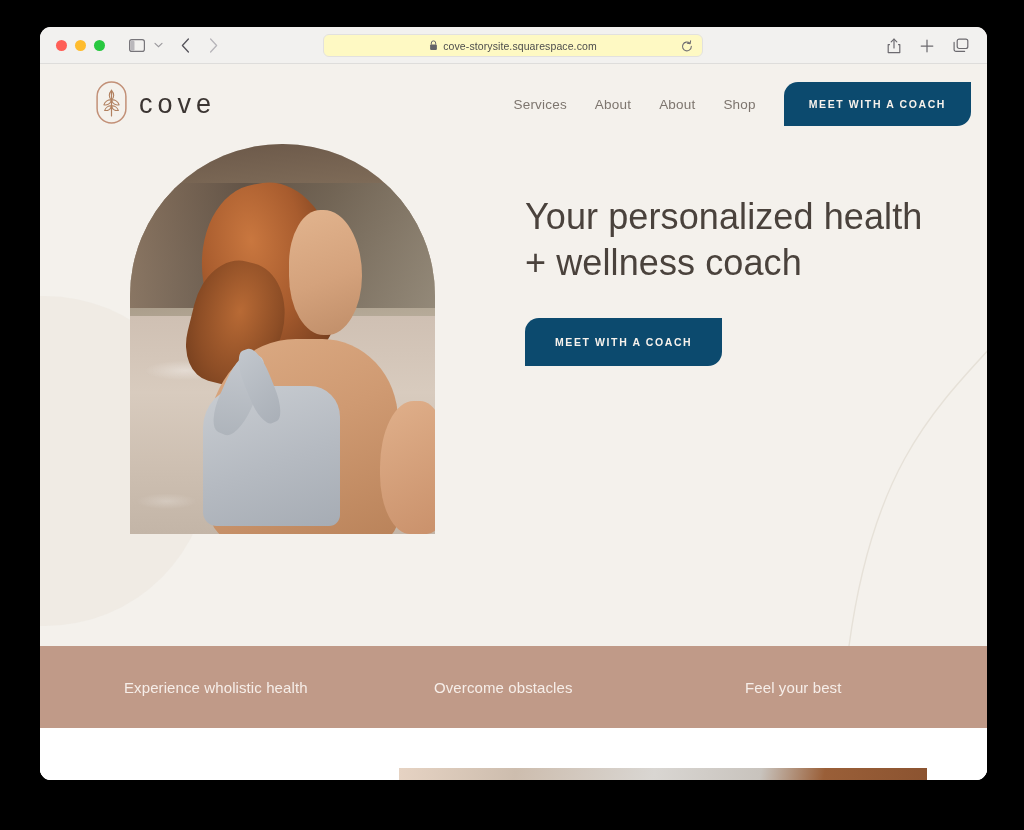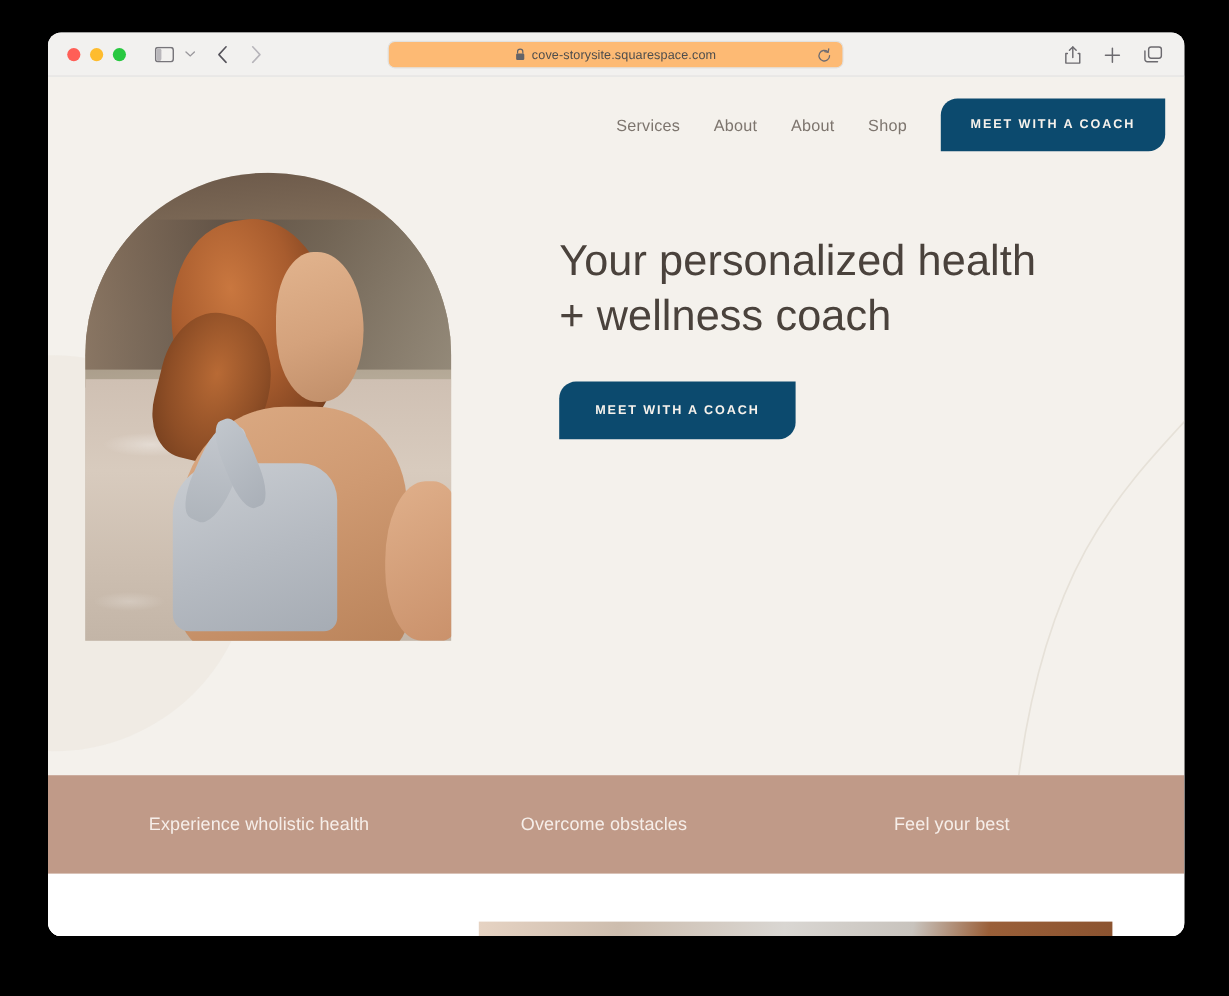--- a/index.html
+++ b/index.html
@@ -50,21 +50,21 @@
   #nav-back    { margin-left:18px; }
   #nav-forward { margin-left:19px; }
 
   .tb-icon svg { display:block; }
 
   
   #url-field {
     position:absolute;
     left:283px; top:7px;
     width:380px; height:23px;
-    background:#fdba74;
+    background:#fef9c3;
     border:1px solid #e2e1df;
     border-radius:6px;
     display:flex; align-items:center; justify-content:center;
     gap:5px;
   }
   #url-text {
     font-size:10.5px;
     color:#4d4d4d;
     letter-spacing:0.1px;
     white-space:nowrap;
@@ -155,21 +155,21 @@
     white-space:nowrap;
     font-family:"Liberation Sans", sans-serif;
   }
   #nav-cta-button { padding:16px 25px; }
 
   
   #hero-body {
     position:relative;
     display:flex;
     z-index:2;
-    margin-left:31px;
+    padding-left:90px;
   }
 
   #hero-image-frame {
     position:relative;
     width:305px; height:390px;
     border-radius:152px 152px 0 0;
     overflow:hidden;
     flex:none;
     background:#cfc6bb;
   }
@@ -384,20 +384,34 @@
 
       <div id="hero-section">
 
         <div id="bg-circle-decor"></div>
         <svg id="bg-curve-decor" viewBox="0 0 220 300" preserveAspectRatio="none">
           <path d="M215 0 C150 70 95 130 72 300" fill="none" stroke="#e6e1d8" stroke-width="1.4"></path>
         </svg>
 
         <div id="site-header">
 
+          <div id="site-logo">
+            <span>
+              <svg width="31" height="43" viewBox="0 0 31 43">
+                <rect x="1.1" y="1.1" width="28.8" height="40.8" rx="14.4" fill="none" stroke="#c29077" stroke-width="1.5"></rect>
+                <path d="M15.5 9 V35" stroke="#b1805f" stroke-width="1.2" fill="none" stroke-linecap="round"></path>
+                <path d="M15.5 9.5 C12.6 12.5 12.6 16.5 15.5 19.2 C18.4 16.5 18.4 12.5 15.5 9.5 Z" fill="none" stroke="#b1805f" stroke-width="1.1"></path>
+                <path d="M15.5 19 C12.2 18.4 9 20.4 7.9 23.8 C11.3 24.6 14.4 22.6 15.5 19 Z" fill="none" stroke="#b1805f" stroke-width="1.1"></path>
+                <path d="M15.5 19 C18.8 18.4 22 20.4 23.1 23.8 C19.7 24.6 16.6 22.6 15.5 19 Z" fill="none" stroke="#b1805f" stroke-width="1.1"></path>
+                <path d="M15.5 25 C12.6 24.5 9.7 26.3 8.7 29.4 C11.8 30.1 14.6 28.3 15.5 25 Z" fill="none" stroke="#b1805f" stroke-width="1.1"></path>
+                <path d="M15.5 25 C18.4 24.5 21.3 26.3 22.3 29.4 C19.2 30.1 16.4 28.3 15.5 25 Z" fill="none" stroke="#b1805f" stroke-width="1.1"></path>
+              </svg>
+            </span>
+            <span id="logo-wordmark">cove</span>
+          </div>
 
           <div id="site-nav">
             <a class="nav-link" href="#">Services</a>
             <a class="nav-link" href="#">About</a>
             <a class="nav-link" href="#">About</a>
             <a class="nav-link" href="#">Shop</a>
             <button class="cta-button" id="nav-cta-button">MEET WITH A COACH</button>
           </div>
         </div>
 

